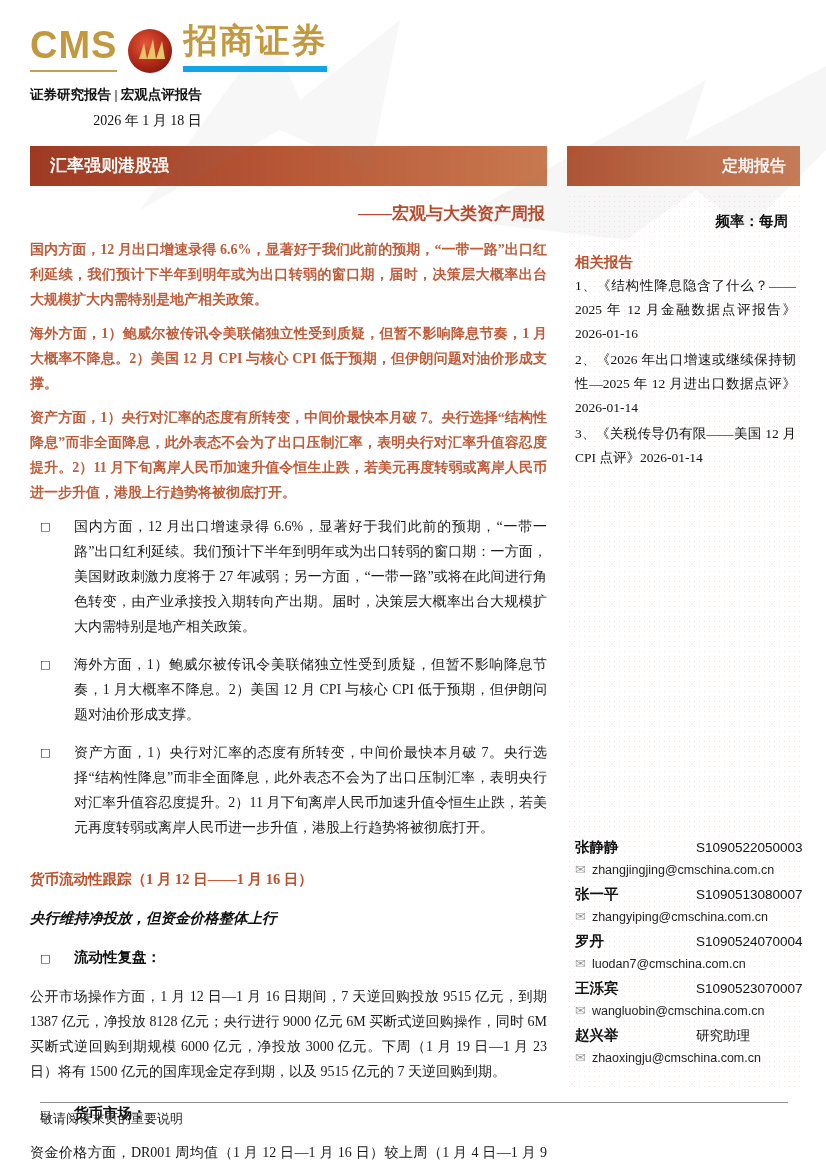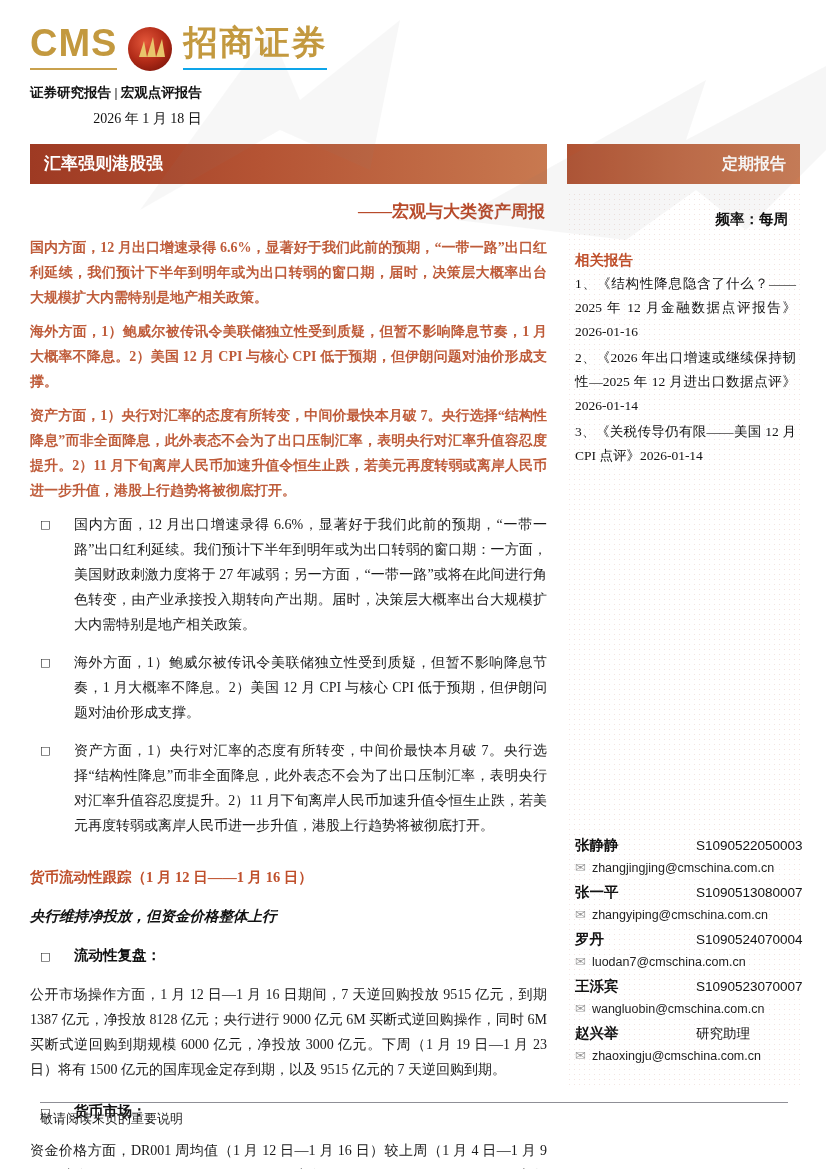--- a/index.html
+++ b/index.html
@@ -7,30 +7,30 @@
         font-family:"Liberation Serif","DejaVu Serif",serif;color:#1a1a1a;}
   
   .wm{position:absolute;opacity:0.06;pointer-events:none;}
   
   .header{display:flex;justify-content:space-between;align-items:flex-start;padding:24px 28px 0 30px;position:relative;flex-direction:column;}
   .logo{display:flex;align-items:flex-end;gap:8px;}
   .logo-cms{font-family:"Liberation Sans",sans-serif;font-weight:bold;font-size:38px;line-height:1;
             color:#c3993f;letter-spacing:1px;border-bottom:2px solid #c9a14e;padding-bottom:6px;}
   .emblem{width:46px;height:46px;margin:0 2px -2px 2px;}
   .logo-brand{font-weight:bold;font-size:34px;line-height:1;color:#c3993f;
-              border-bottom:2px solid #0ea5e9;padding-bottom:8px;letter-spacing:2px;}
+              border-bottom:6px solid #0ea5e9;padding-bottom:8px;letter-spacing:2px;}
   .header-right{text-align:right;padding-top:14px;}
   .report-type{font-weight:bold;font-size:13.5px;color:#111;}
   .report-date{font-size:14px;margin-top:8px;color:#111;}
   
   .main{display:flex;gap:20px;padding:0 28px 0 30px;margin-top:16px;}
   .col-left{width:517px;flex:none;}
   .col-right{width:233px;flex:none;}
   .title-bar{height:40px;line-height:40px;background:linear-gradient(90deg,#9e3a23 0%,#b55434 45%,#c87950 100%);
-             color:#fff;font-weight:bold;font-size:17px;padding-left:14px;}
+             color:#fff;font-weight:bold;font-size:17px;padding-left:20px;}
   .subtitle{text-align:right;color:#b84b2b;font-weight:bold;font-size:17px;margin:16px 2px 12px 0;}
   .summary p{color:#bf5c3a;font-weight:bold;font-size:14px;line-height:25px;text-align:justify;margin:0 0 9px 0;}
   .bullets{margin-top:6px;}
   .bullet-item{display:flex;margin:0 0 13px 0;}
   .bullet-sq{flex:none;width:34px;padding-left:10px;font-size:11px;line-height:25px;color:#222;
              font-family:"DejaVu Sans",sans-serif;}
   .bullet-text{flex:1;font-size:14px;line-height:25px;text-align:justify;}
   .sec-heading{color:#bf4f2b;font-weight:bold;font-size:14.5px;margin:30px 0 0 0;}
   .sec-subhead{font-weight:bold;font-size:14.5px;margin:20px 0 4px 0;color:#111;font-style:italic;}
   .mini-bullet{display:flex;margin:20px 0 0 0;font-weight:bold;font-size:14.5px;color:#111;}

